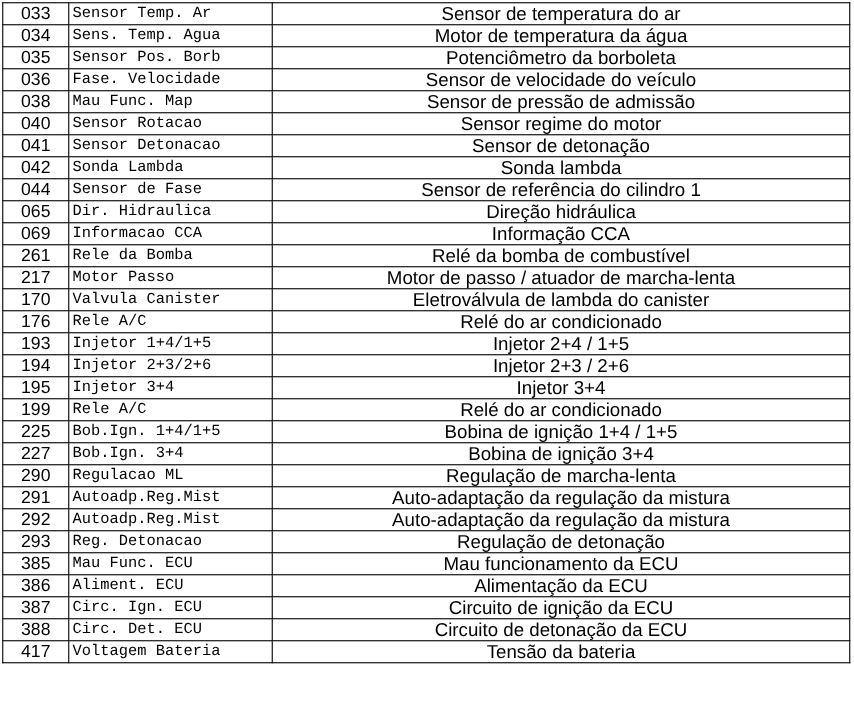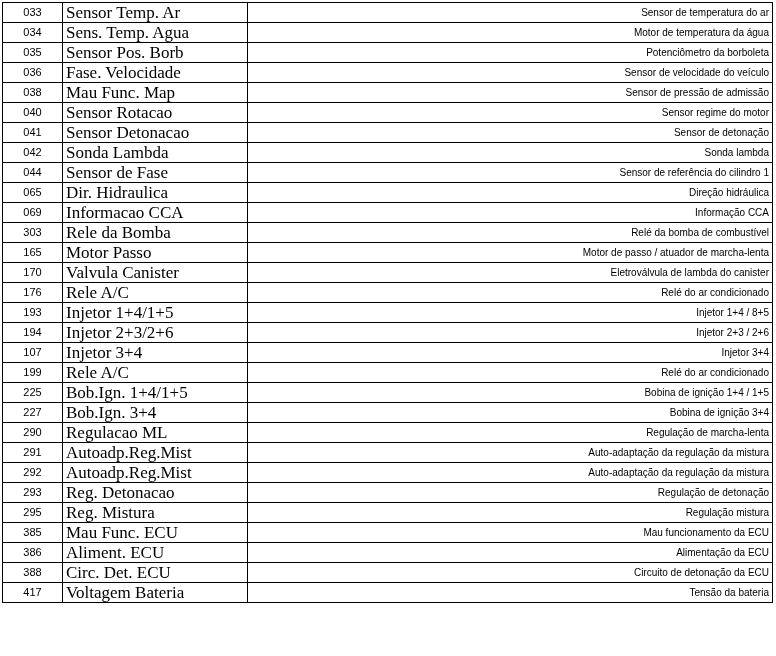--- a/index.html
+++ b/index.html
@@ -38,33 +38,33 @@
     height: 19px;
     line-height: 19px;
     vertical-align: middle;
     white-space: nowrap;
     overflow: hidden;
     color: #000000;
   }
   td.code {
     text-align: center;
     font-family: "Liberation Sans", sans-serif;
-    font-size: 11px;
+    font-size: 16px;
   }
   td.short {
-    font-family: Liberation Serif, serif;
-    font-size: 17px;
+    font-family: Liberation Mono, monospace;
+    font-size: 14px;
     letter-spacing: 0px;
     text-align: left;
     padding-left: 5px;
   }
   td.desc {
     font-family: "Liberation Sans", sans-serif;
-    font-size: 10px;
-    text-align: right;
+    font-size: 17px;
+    text-align: center;
     padding-left: 4px;
   }
 </style>
 </head>
 <body>
 
 <div class="sheet">
   <table class="codes">
     <colgroup>
       <col class="c-code">
@@ -121,51 +121,51 @@
           <td class="code">065</td>
           <td class="short">Dir. Hidraulica</td>
           <td class="desc">Direção hidráulica</td>
         </tr>
         <tr>
           <td class="code">069</td>
           <td class="short">Informacao CCA</td>
           <td class="desc">Informação CCA</td>
         </tr>
         <tr>
-          <td class="code">303</td>
+          <td class="code">261</td>
           <td class="short">Rele da Bomba</td>
           <td class="desc">Relé da bomba de combustível</td>
         </tr>
         <tr>
-          <td class="code">165</td>
+          <td class="code">217</td>
           <td class="short">Motor Passo</td>
           <td class="desc">Motor de passo / atuador de marcha-lenta</td>
         </tr>
         <tr>
           <td class="code">170</td>
           <td class="short">Valvula Canister</td>
           <td class="desc">Eletroválvula de lambda do canister</td>
         </tr>
         <tr>
           <td class="code">176</td>
           <td class="short">Rele A/C</td>
           <td class="desc">Relé do ar condicionado</td>
         </tr>
         <tr>
           <td class="code">193</td>
           <td class="short">Injetor 1+4/1+5</td>
-          <td class="desc">Injetor 1+4 / 8+5</td>
+          <td class="desc">Injetor 2+4 / 1+5</td>
         </tr>
         <tr>
           <td class="code">194</td>
           <td class="short">Injetor 2+3/2+6</td>
           <td class="desc">Injetor 2+3 / 2+6</td>
         </tr>
         <tr>
-          <td class="code">107</td>
+          <td class="code">195</td>
           <td class="short">Injetor 3+4</td>
           <td class="desc">Injetor 3+4</td>
         </tr>
         <tr>
           <td class="code">199</td>
           <td class="short">Rele A/C</td>
           <td class="desc">Relé do ar condicionado</td>
         </tr>
         <tr>
           <td class="code">225</td>
@@ -191,33 +191,33 @@
           <td class="code">292</td>
           <td class="short">Autoadp.Reg.Mist</td>
           <td class="desc">Auto-adaptação da regulação da mistura</td>
         </tr>
         <tr>
           <td class="code">293</td>
           <td class="short">Reg. Detonacao</td>
           <td class="desc">Regulação de detonação</td>
         </tr>
         <tr>
-          <td class="code">295</td>
-          <td class="short">Reg. Mistura</td>
-          <td class="desc">Regulação mistura</td>
-        </tr>
-        <tr>
           <td class="code">385</td>
           <td class="short">Mau Func. ECU</td>
           <td class="desc">Mau funcionamento da ECU</td>
         </tr>
         <tr>
           <td class="code">386</td>
           <td class="short">Aliment. ECU</td>
           <td class="desc">Alimentação da ECU</td>
+        </tr>
+        <tr>
+          <td class="code">387</td>
+          <td class="short">Circ. Ign. ECU</td>
+          <td class="desc">Circuito de ignição da ECU</td>
         </tr>
         <tr>
           <td class="code">388</td>
           <td class="short">Circ. Det. ECU</td>
           <td class="desc">Circuito de detonação da ECU</td>
         </tr>
         <tr>
           <td class="code">417</td>
           <td class="short">Voltagem Bateria</td>
           <td class="desc">Tensão da bateria</td>

